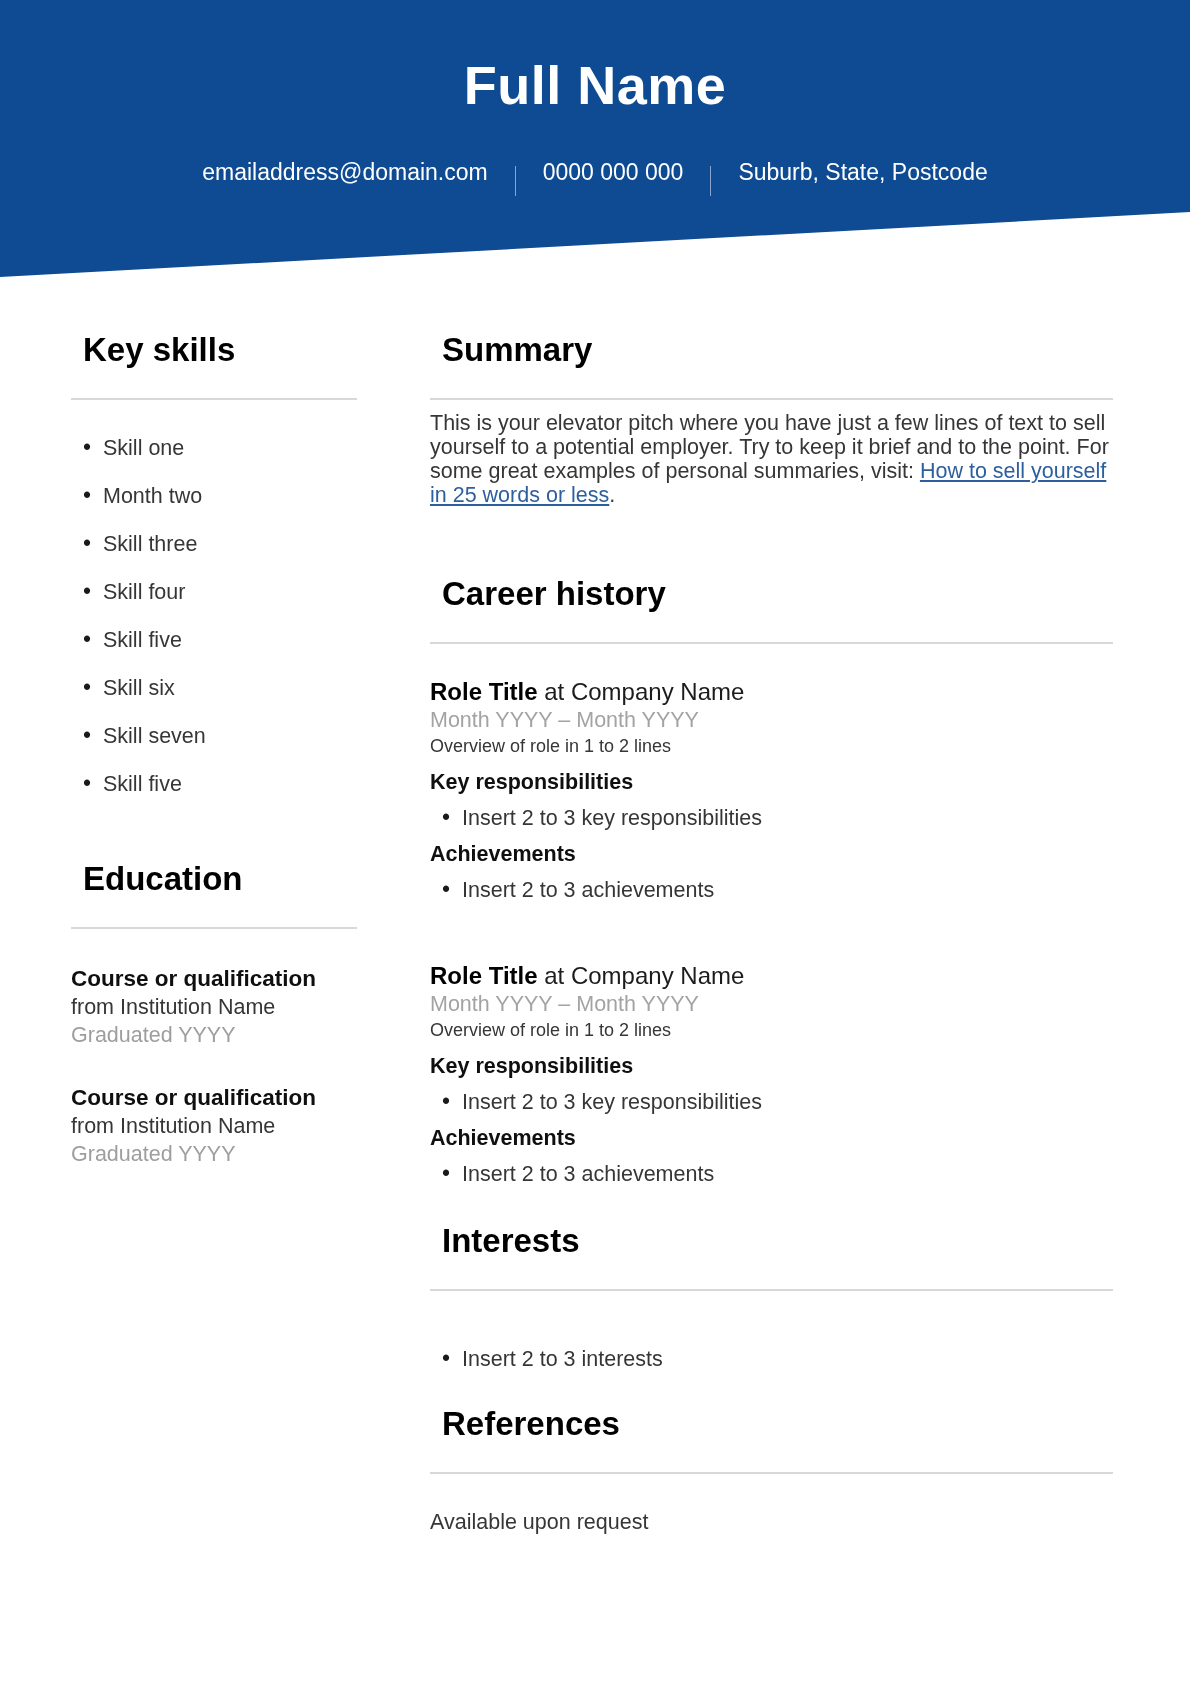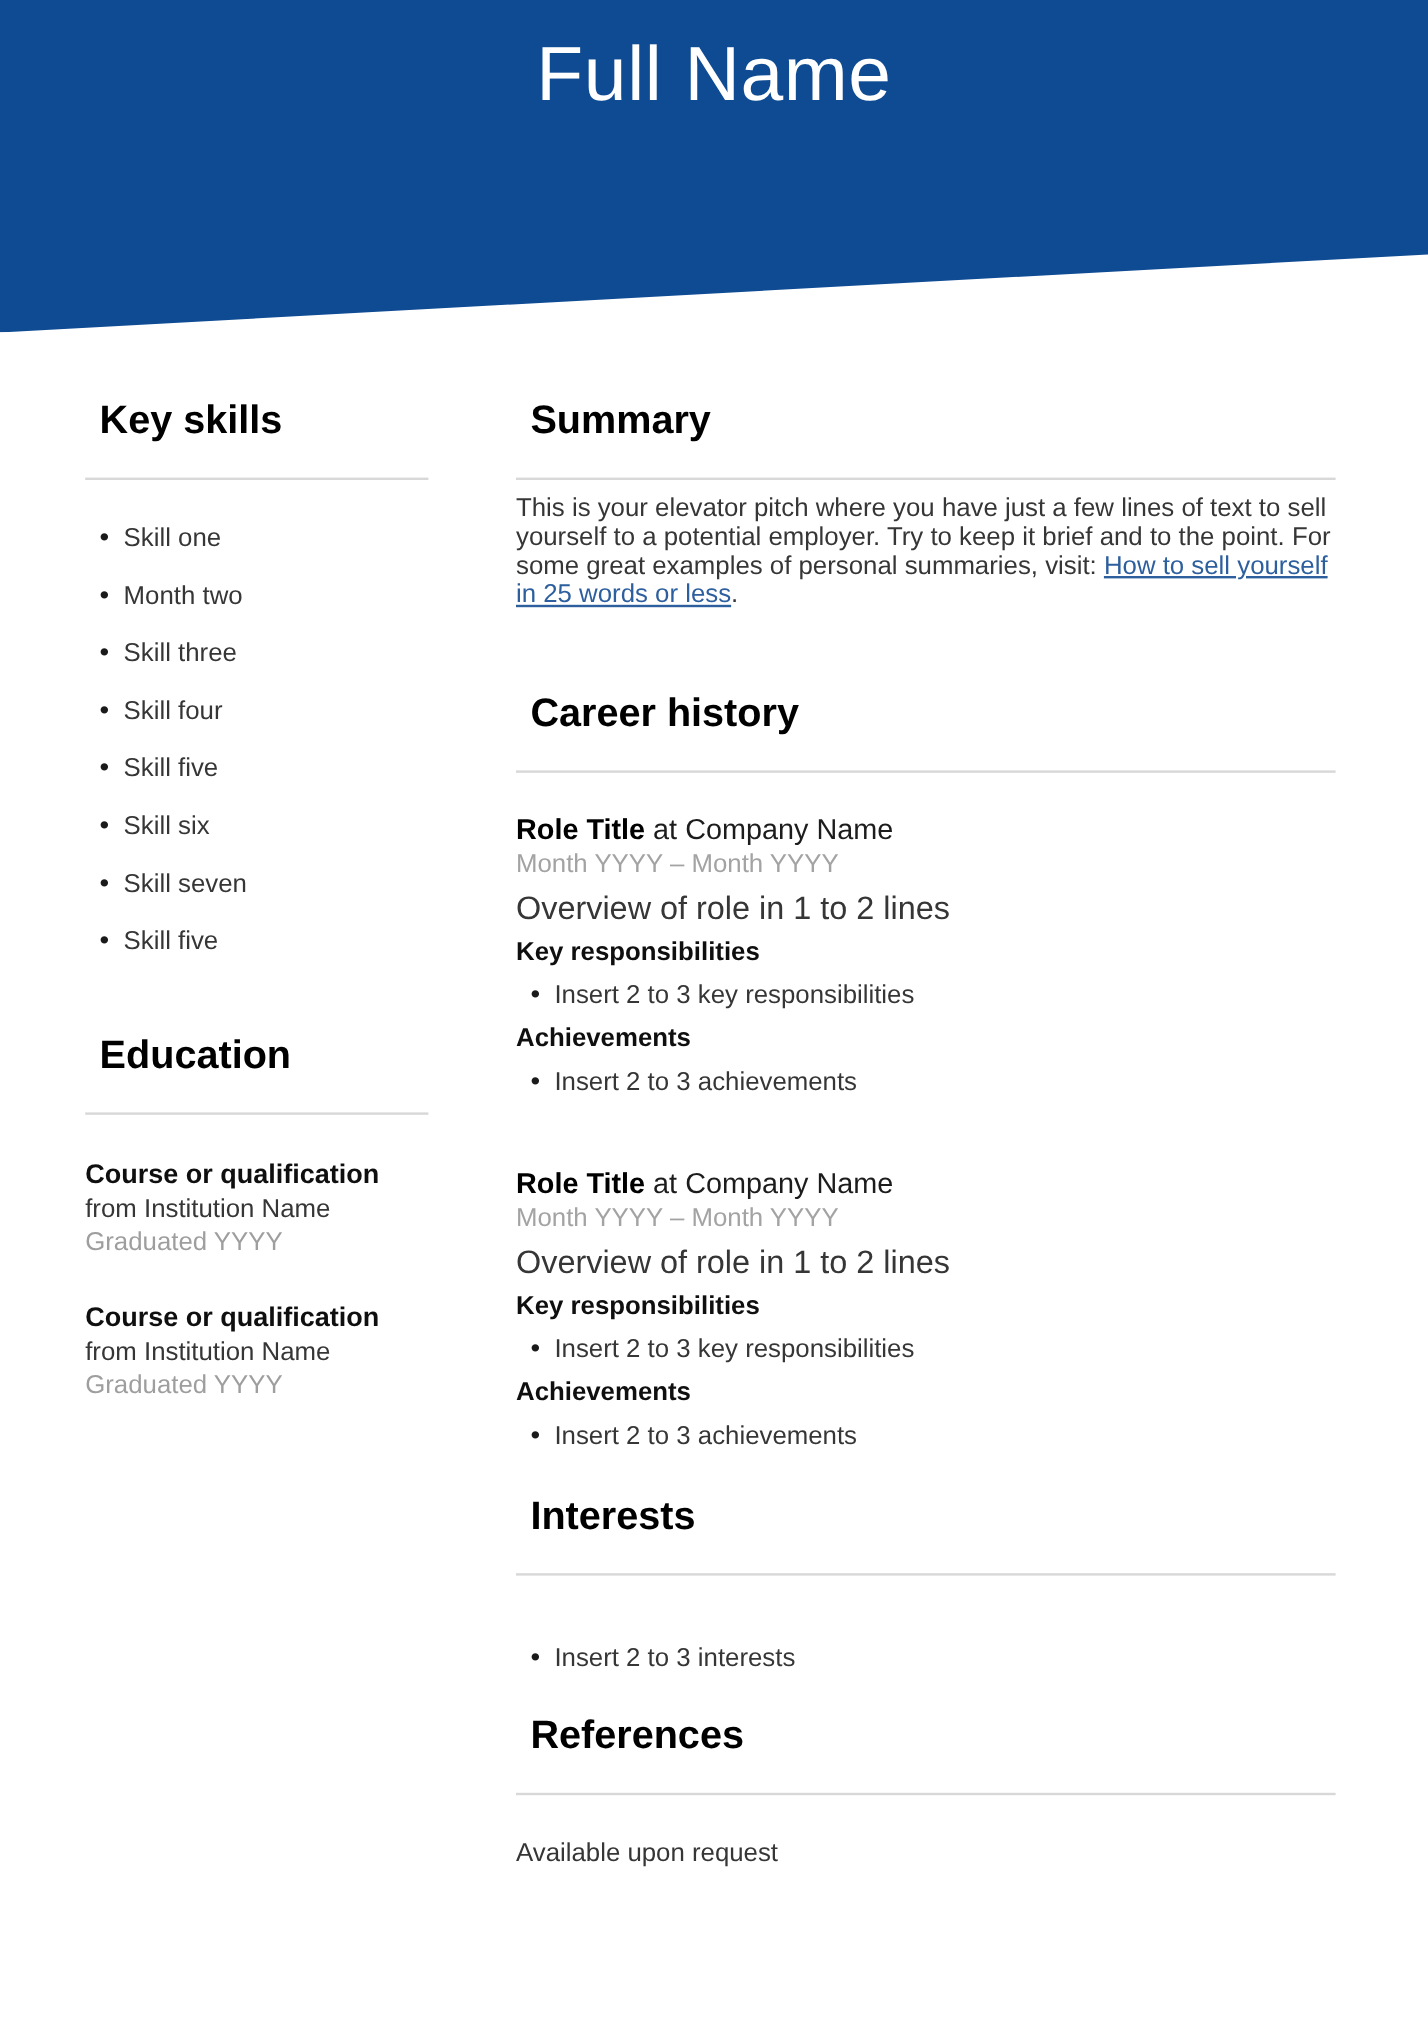--- a/index.html
+++ b/index.html
@@ -8,22 +8,22 @@
     width: 1190px; height: 1684px; background: #ffffff; overflow: hidden;
     font-family: "Liberation Sans", sans-serif; position: relative;
   }
 
   
   .header {
     height: 277px; background: #0e4b93; color: #ffffff;
     clip-path: polygon(0 0, 1190px 0, 1190px 212px, 0 277px);
   }
   .name {
-    padding-top: 32px; margin: 0; text-align: center;
-    font-size: 64px; line-height: 58px; font-weight: 400; letter-spacing: 0.5px;
+    padding-top: 56px; margin: 0; text-align: center;
+    font-size: 54px; line-height: 58px; font-weight: 700; letter-spacing: 0.5px;
   }
   .contact {
     margin-top: 44px; display: flex; justify-content: center; align-items: flex-start;
     font-size: 23px; line-height: 28px;
   }
   .contact .sep {
     width: 1px; height: 30px; background: #8aa4d0; margin: 0 27px;
     transform: translateY(8px);
   }
 
@@ -57,36 +57,43 @@
   
   .summary-text { margin-top: 11px; font-size: 21.5px; line-height: 24px; color: #363636; }
   .inline-link { color: #2d5f9e; text-decoration: underline; cursor: pointer; }
 
   .career { margin-top: 67px; }
   .role { margin-top: 34px; }
   .role.second { margin-top: 60px; }
   .role-line { font-size: 24px; line-height: 28px; color: #1c1c1c; }
   .role-title { font-weight: 700; color: #000000; }
   .role-dates { font-size: 21.5px; line-height: 28px; color: #a3a3a3; }
-  .role-overview { margin-top: 11px; font-size: 27px; line-height: 24px; color: #363636; }
+  .role-overview { font-size: 18px; line-height: 24px; color: #363636; }
   .role-subhead { margin-top: 12px; font-size: 21.5px; line-height: 24px; font-weight: 700; color: #0f0f0f; }
   .role ul { margin-top: 12px; }
 
   .interests { margin-top: 35px; }
   .interests-list { margin-top: 56px; }
   .references { margin-top: 33px; }
   .ref-text { margin-top: 36px; font-size: 21.5px; line-height: 24px; color: #363636; }
 </style>
 </head>
 <body>
 
 <div class="page">
 
   <div class="header">
     <h1 class="name">Full Name</h1>
+    <div class="contact">
+      <span>emailaddress@domain.com</span>
+      <span class="sep"></span>
+      <span>0000 000 000</span>
+      <span class="sep"></span>
+      <span>Suburb, State, Postcode</span>
+    </div>
   </div>
 
   <div class="columns">
 
     <div class="col-left">
 
       <section>
         <h2 class="section-title">Key skills</h2>
         <hr class="rule">
         <ul class="skills-list">

